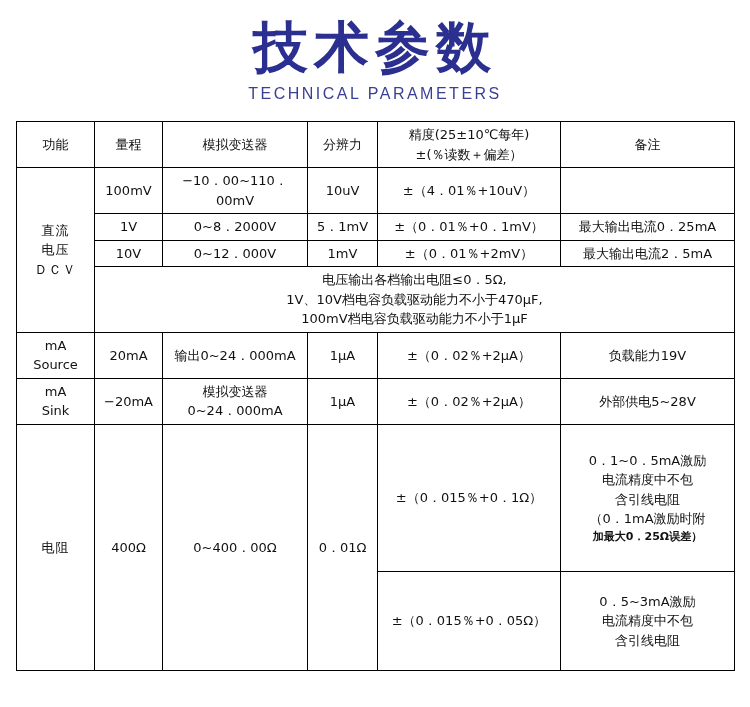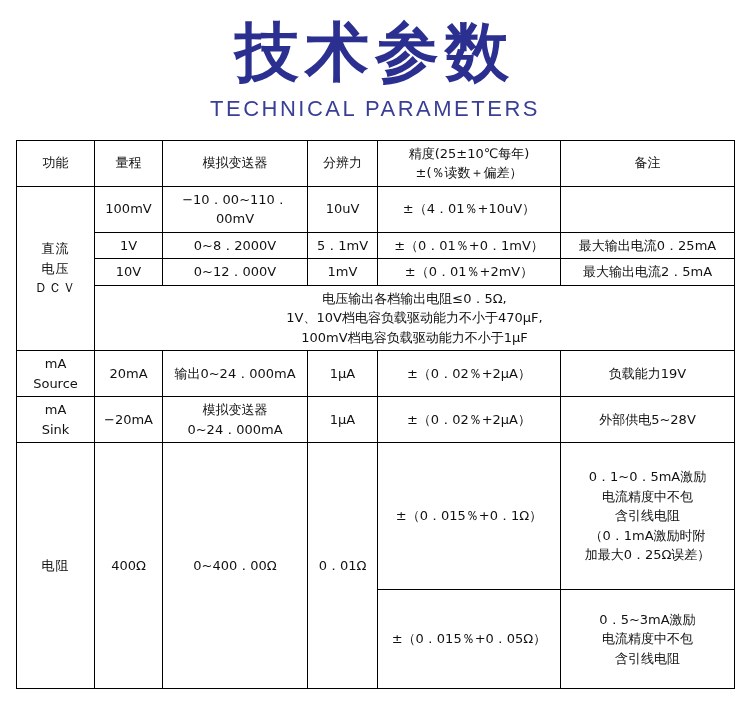--- a/index.html
+++ b/index.html
@@ -19,29 +19,29 @@
     width: 750px;
     height: 707px;
     box-sizing: border-box;
   }
   .title-block {
     text-align: center;
     padding-top: 16px;
   }
   .title-cn {
     font-family: "DejaVu Sans", "Liberation Sans", sans-serif;
-    font-size: 64px;
+    font-size: 55px;
     font-weight: bold;
     color: #2b2f8f;
     letter-spacing: 6px;
     line-height: 1.15;
   }
   .title-en {
     font-family: "Liberation Sans", sans-serif;
-    font-size: 22px;
+    font-size: 16px;
     color: #3a3f96;
     letter-spacing: 2.5px;
     margin-top: 6px;
   }
   .table-wrap {
     margin: 18px 16px 0 16px;
   }
   table.spec {
     border-collapse: collapse;
     width: 718px;
@@ -75,21 +75,21 @@
     text-align: left;
     padding: 6px 10px;
     font-size: 13.5px;
     line-height: 1.75;
   }
   td.multi {
     line-height: 1.85;
     font-size: 13px;
     padding: 6px 4px;
   }
-  .small { font-size: 13px; }
+  .small { font-size: 11px; font-weight: bold; }
 </style>
 </head>
 <body>
 
 <div class="page">
 
   <div class="title-block">
     <div class="title-cn">技术参数</div>
     <div class="title-en">TECHNICAL PARAMETERS</div>
   </div>

